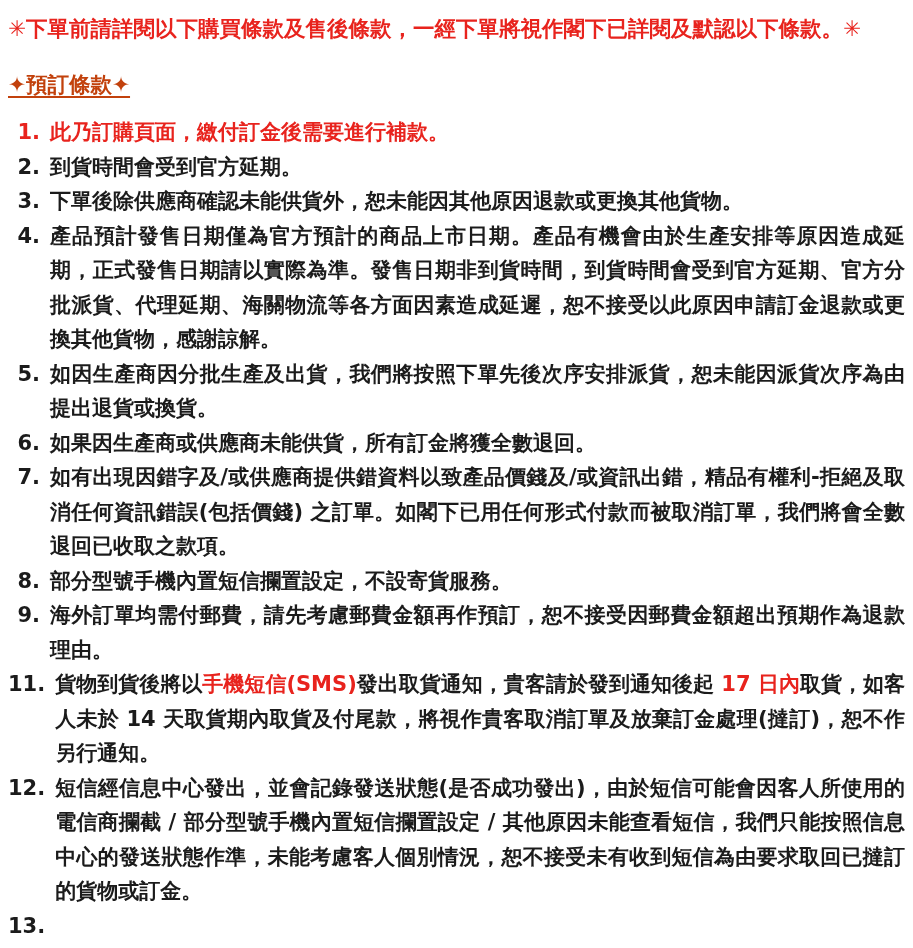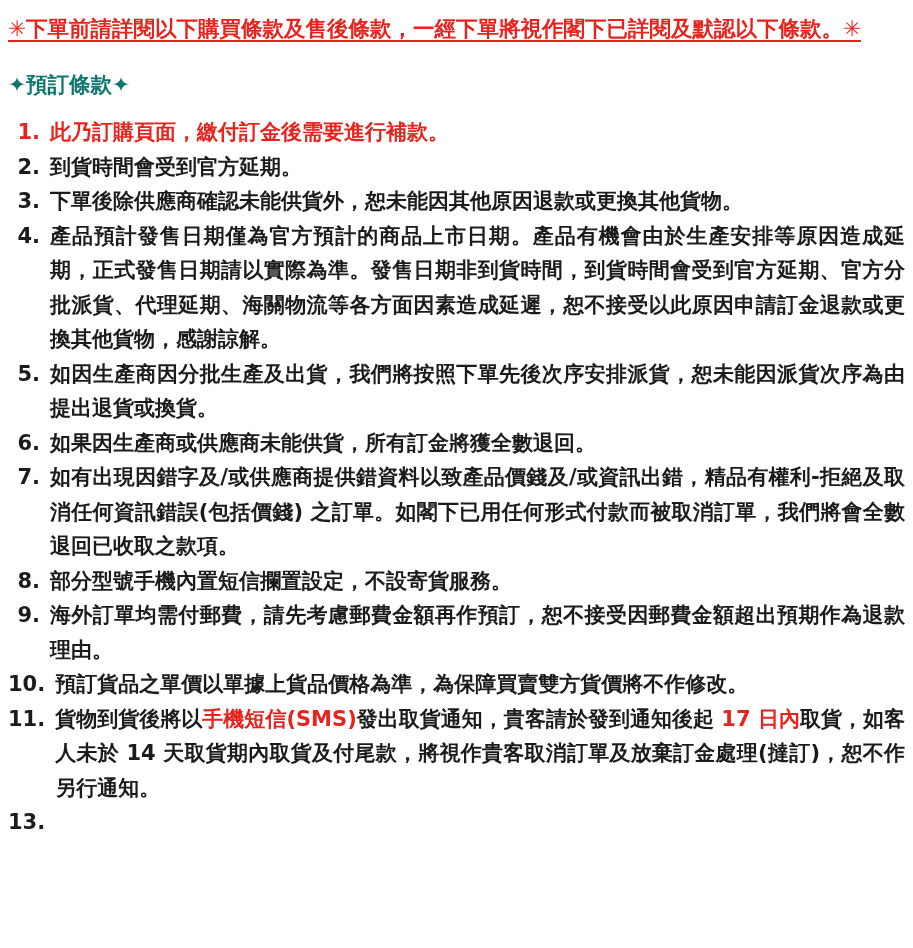--- a/index.html
+++ b/index.html
@@ -11,30 +11,30 @@
     padding: 10px 8px 0 8px;
     font-family: "DejaVu Sans", "Liberation Sans", sans-serif;
     font-weight: bold;
     color: #1b1b1b;
     overflow: hidden;
   }
   .notice-header {
     color: var(--alert-red);
     font-size: 21.5px;
     line-height: 30px;
-    text-decoration: underline;
     text-underline-offset: 4px;
     margin: 4px 0 4px 0;
   }
   .section-title-wrap { margin: 26px 0 0 0; }
   .section-title {
     display: inline-block;
     font-size: 21.5px;
     line-height: 30px;
-    color: #0f766e;
+    color: #c2410c;
+    text-decoration: underline;
     text-underline-offset: 4px;
   }
   .terms-list {
     margin-top: 15px;
     font-size: 21px;
     line-height: 34.5px;
   }
   .term-row { display: flex; align-items: flex-start; }
   .term-num {
     flex: 0 0 42px;
@@ -91,24 +91,24 @@
     </div>
     <div class="term-row">
       <span class="term-num">8.</span>
       <div class="term-txt"><span class="seg-plain">部分型號手機內置短信攔置設定，不設寄貨服務。</span></div>
     </div>
     <div class="term-row">
       <span class="term-num">9.</span>
       <div class="term-txt"><span class="seg-plain">海外訂單均需付郵費，請先考慮郵費金額再作預訂，恕不接受因郵費金額超出預期作為退款理由。</span></div>
     </div>
     <div class="term-row">
-      <span class="term-num">10.</span>
-      <div class="term-txt"><span class="seg-plain">預訂貨品之單價以單據上貨品價格為準，為保障買賣雙方貨價將不作修改。</span></div>
+      <span class="term-num">11.</span>
+      <div class="term-txt"><span class="seg-plain">貨物到貨後將以</span><span class="seg-red-u">手機短信(SMS)</span><span class="seg-plain">發出取貨通知，貴客請於發到通知後起 </span><span class="seg-red-u">17 日內</span><span class="seg-plain">取貨，如客人未於 14 天取貨期內取貨及付尾款，將視作貴客取消訂單及放棄訂金處理(撻訂)，恕不作另行通知。</span></div>
     </div>
     <div class="term-row">
-      <span class="term-num">11.</span>
-      <div class="term-txt"><span class="seg-plain">貨物到貨後將以</span><span class="seg-red-u">手機短信(SMS)</span><span class="seg-plain">發出取貨通知，貴客請於發到通知後起 </span><span class="seg-red-u">17 日內</span><span class="seg-plain">取貨，如客人未於 14 天取貨期內取貨及付尾款，將視作貴客取消訂單及放棄訂金處理(撻訂)，恕不作另行通知。</span></div>
+      <span class="term-num">12.</span>
+      <div class="term-txt"><span class="seg-plain">短信經信息中心發出，並會記錄發送狀態(是否成功發出)，由於短信可能會因客人所使用的電信商攔截 / 部分型號手機內置短信攔置設定 / 其他原因未能查看短信，我們只能按照信息中心的發送狀態作準，未能考慮客人個別情況，恕不接受未有收到短信為由要求取回已撻訂的貨物或訂金。</span></div>
     </div>
     <div class="term-row">
       <span class="term-num">13.</span>
       <div class="term-txt"></div>
     </div>
   </div>
 
 </body></html>

